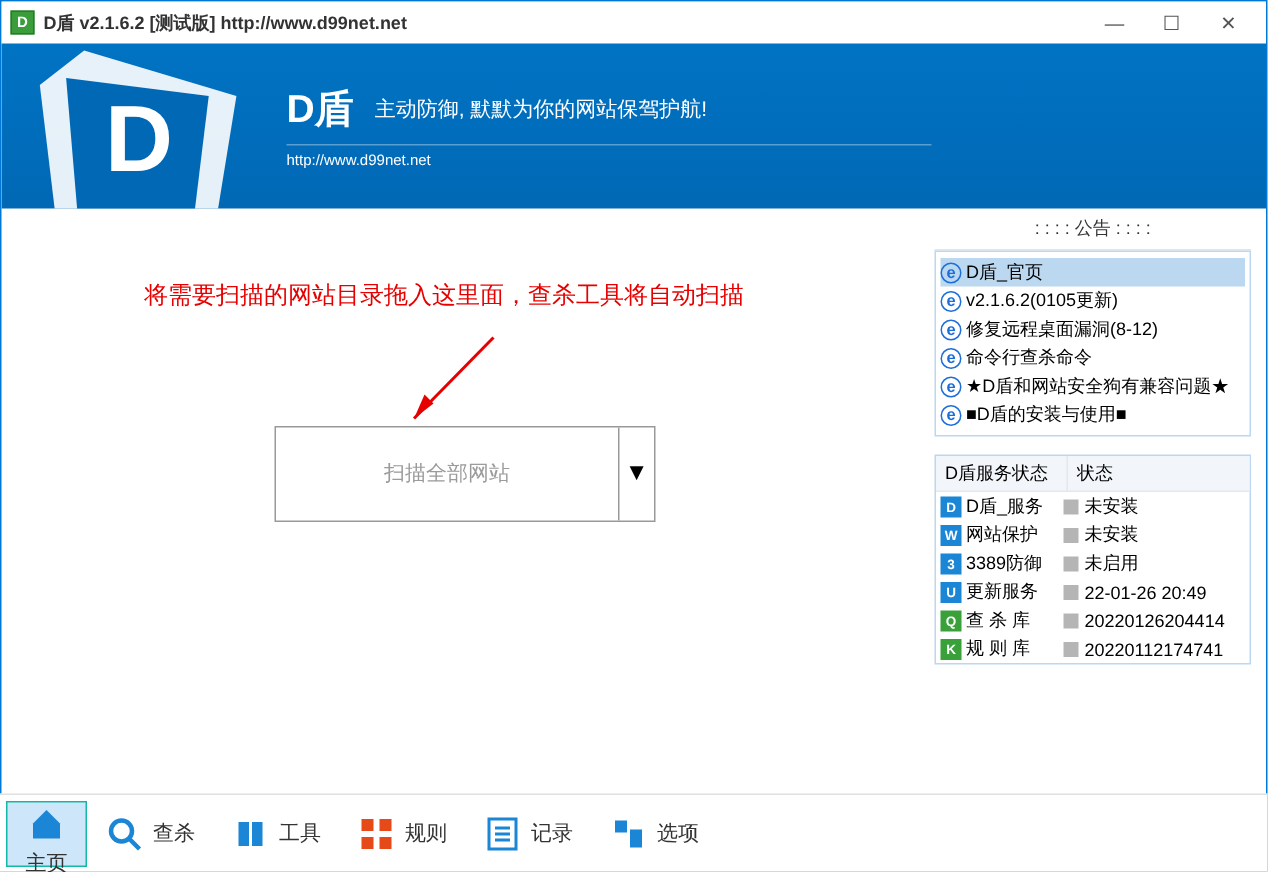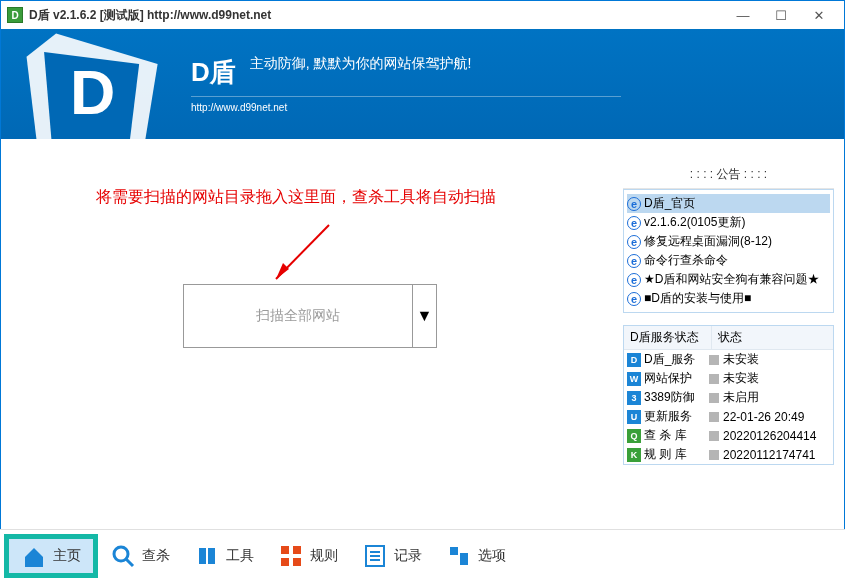--- a/index.html
+++ b/index.html
@@ -5,27 +5,27 @@
 * { margin: 0; padding: 0; box-sizing: border-box; font-family: "Microsoft YaHei", Arial, sans-serif; }
 body { background: #fff; width: 845px; height: 581px; overflow: hidden; border: 1px solid #0078d7; }
 .titlebar { height: 28px; display: flex; align-items: center; padding: 0 6px; background: #fff; }
 .titlebar .appicon { width: 16px; height: 16px; background: #3a9c3a; margin-right: 6px; border:1px solid #2a7a2a; display:flex; align-items:center; justify-content:center; color:#fff; font-size:10px; font-weight:bold; }
 .titlebar .title { font-size: 12px; color: #333; font-weight: bold; flex:1; }
 .titlebar .winbtn { width: 38px; height: 20px; display:flex; align-items:center; justify-content:center; color:#555; font-size:13px; cursor:pointer; }
 .banner { height: 110px; background: linear-gradient(to bottom, #0073c3 0%, #0068b5 100%); position: relative; overflow:hidden; }
 .banner-logo { position:absolute; left:12px; top:0px; }
 .banner-logo svg { width:160px; height:120px; }
 .banner-text { margin-left: 190px; padding-top: 26px; color:#fff; }
-.banner-title-row { display:flex; align-items:flex-start; gap:14px; }
+.banner-title-row { display:flex; align-items:center; gap:14px; }
 .banner-title { font-size: 26px; font-weight:bold; }
 .banner-slogan { font-size: 14px; }
 .banner-url { font-size: 10px; margin-top:6px; border-top:1px solid rgba(255,255,255,0.35); padding-top:5px; width:430px; }
 .content { display:flex; height: 390px; }
 .left-pane { flex:1; position:relative; }
-.right-pane { width: 225px; padding: 24px 10px 6px 4px; }
+.right-pane { width: 225px; padding: 2px 10px 6px 4px; }
 .instruction { color:#e60000; font-size:16px; position:absolute; left:95px; top:48px; white-space:nowrap; }
 .arrow { position:absolute; left:260px; top:78px; }
 .dropbox { position:absolute; left:182px; top:145px; width:254px; height:64px; border:1px solid #999; display:flex;text-align:right; }
 .dropbox-text { flex:1; display:flex; align-items:center; justify-content:center; color:#9b9b9b; font-size:14px; }
 .dropbox-btn { width:24px; border-left:1px solid #999; display:flex; align-items:center; justify-content:center; color:#000; cursor:pointer; }
 .side-header { text-align:center; font-size:12px; color:#333; padding:3px 0 5px; border-bottom:1px solid #e5e5e5; letter-spacing:0px; }
 .notice-list { border:1px solid #bcd8f0; padding:4px 3px; font-size:12px; margin-bottom:12px; }
 .notice-item { display:flex; align-items:center; gap:3px; padding:1px 0; cursor:pointer; color:#000; }
 .notice-item.selected { background:#bcd8f0; }
 .notice-icon { color:#1c6ed8; font-weight:bold; font-size:11px; width:14px; height:14px; border:1px solid #1c6ed8; border-radius:50%; display:inline-flex;align-items:center;justify-content:center; flex-shrink:0; }
@@ -34,21 +34,21 @@
 .status-head div { padding:3px 6px; }
 .status-head .c1 { width:88px; border-right:1px solid #e0e8f0; }
 .status-head .c2 { flex:1; }
 .status-row { display:flex; align-items:center; padding:1px 0; }
 .status-row .svc { width:82px; display:flex; align-items:center; gap:3px; padding-left:3px; white-space:nowrap; }
 .status-row .svc-icon { width:14px; height:14px; display:inline-flex; align-items:center; justify-content:center; font-size:9px; font-weight:bold; color:#fff; flex-shrink:0; }
 .status-row .state { flex:1; display:flex; align-items:center; gap:4px; padding-left:3px; }
 .state-dot { width:10px; height:10px; background:#b5b5b5; display:inline-block; }
 .toolbar { height: 52px; border-top:1px solid #e0e0e0; display:flex; align-items:center; padding:0 4px; position:absolute; bottom:0; left:0; right:0; background:#fff; }
 .tool-btn { display:flex; align-items:center; gap:6px; padding:0 12px; height:44px; cursor:pointer; font-size:14px; color:#333; }
-.tool-btn.active { background:#cde6f9; border:5px solid #14b8a6; }
+.tool-btn.active { background:#cde6f9; border:1px solid #14b8a6;flex-direction:column; }
 .tool-icon { width:26px; height:26px; display:flex; align-items:center; justify-content:center; }
 </style>
 </head>
 <body>
 
 <div class="titlebar">
   <div class="appicon">D</div>
   <div class="title">D盾 v2.1.6.2 [测试版] http://www.d99net.net</div>
   <div class="winbtn">—</div>
   <div class="winbtn">☐</div>

